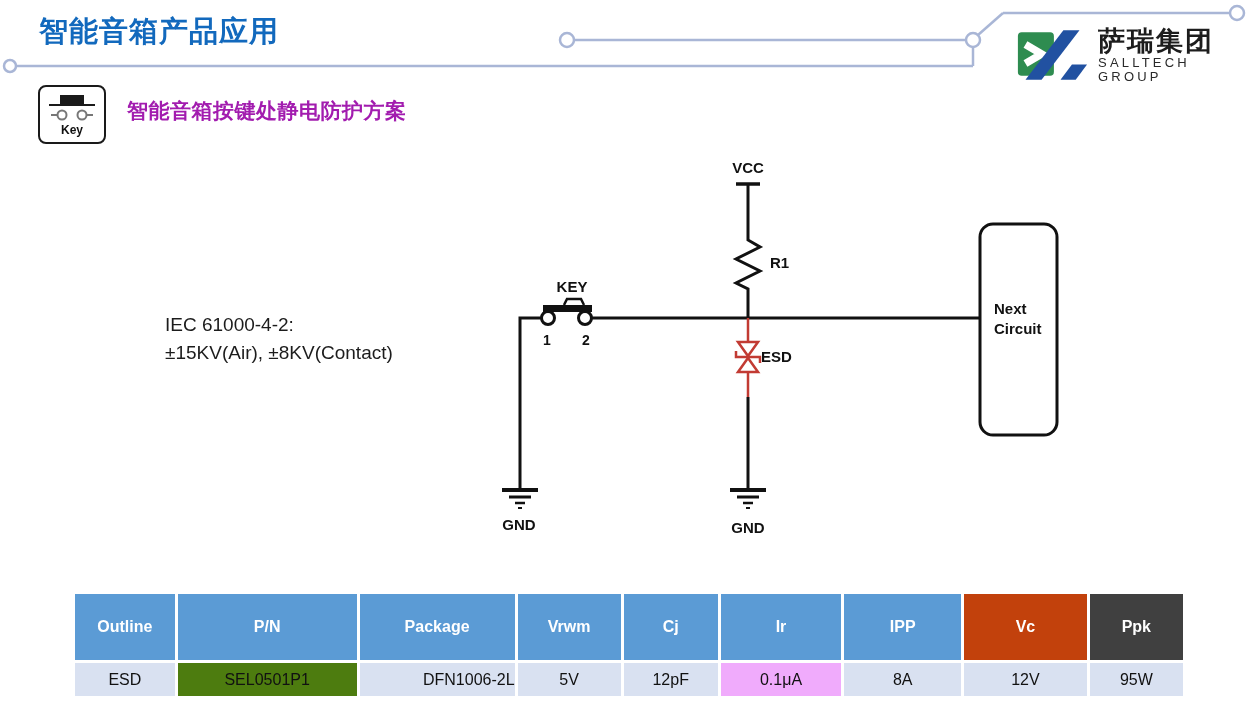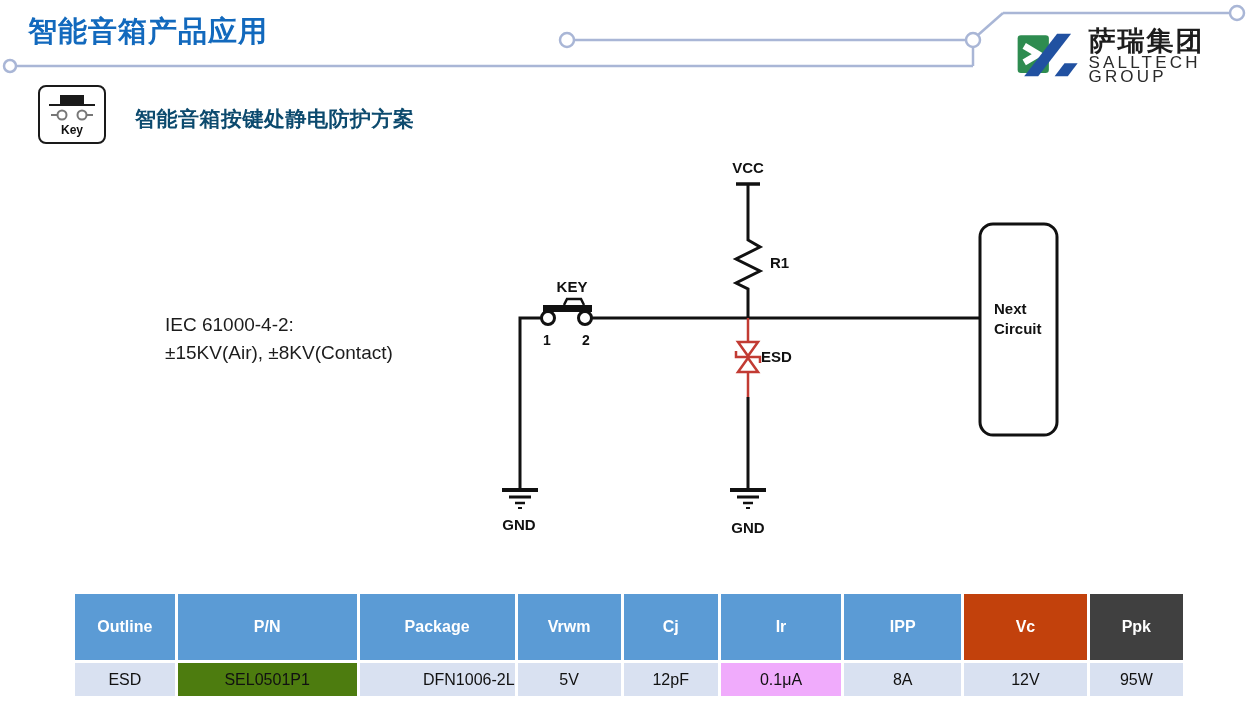--- a/index.html
+++ b/index.html
@@ -2,38 +2,38 @@
 <html><head>
 <meta charset="utf-8">
 <style>
   html,body{margin:0;padding:0;background:#fff;}
   .slide{
     position:relative;width:1256px;height:705px;background:#ffffff;
     font-family:"Liberation Sans",sans-serif;overflow:hidden;
   }
   
   .page-title{
-    position:absolute;left:28px;top:12px;margin:0;
+    position:absolute;left:39px;top:12px;margin:0;
     font-size:29px;font-weight:bold;color:#1269BD;letter-spacing:1px;text-align:center;
   }
   .connector-svg{position:absolute;left:0;top:0;}
   .logo{position:absolute;left:1016px;top:26px;display:flex;align-items:center;}
   .logo-text{margin-left:10px;}
   .logo-cn{font-size:27px;font-weight:bold;color:#1d1d1d;letter-spacing:2px;line-height:30px;}
-  .logo-en{font-size:17px;color:#2a2a2a;letter-spacing:3.2px;line-height:14px;}
+  .logo-en{font-size:13px;color:#2a2a2a;letter-spacing:3.2px;line-height:14px;}
   
   .key-box{
     position:absolute;left:38px;top:85px;width:64px;height:55px;
     border:2px solid #1a1a1a;border-radius:8px;background:#fff;
     display:flex;flex-direction:column;align-items:center;justify-content:flex-end;
   }
   .key-box-label{font-size:12px;font-weight:bold;color:#111;margin:1px 0 5px 0;}
   .section-title{
-    position:absolute;left:127px;top:97px;margin:8px;
-    font-size:21px;font-weight:bold;color:#0c4a6e;letter-spacing:0.5px;
+    position:absolute;left:127px;top:97px;margin:0;
+    font-size:21px;font-weight:bold;color:#a21caf;letter-spacing:0.5px;
   }
   
   .iec-note{
     position:absolute;left:165px;top:311px;
     font-size:19px;color:#1c1c1c;line-height:28px;white-space:nowrap;
   }
   
   .circuit-svg{position:absolute;left:430px;top:140px;}
   
   .spec-table{

